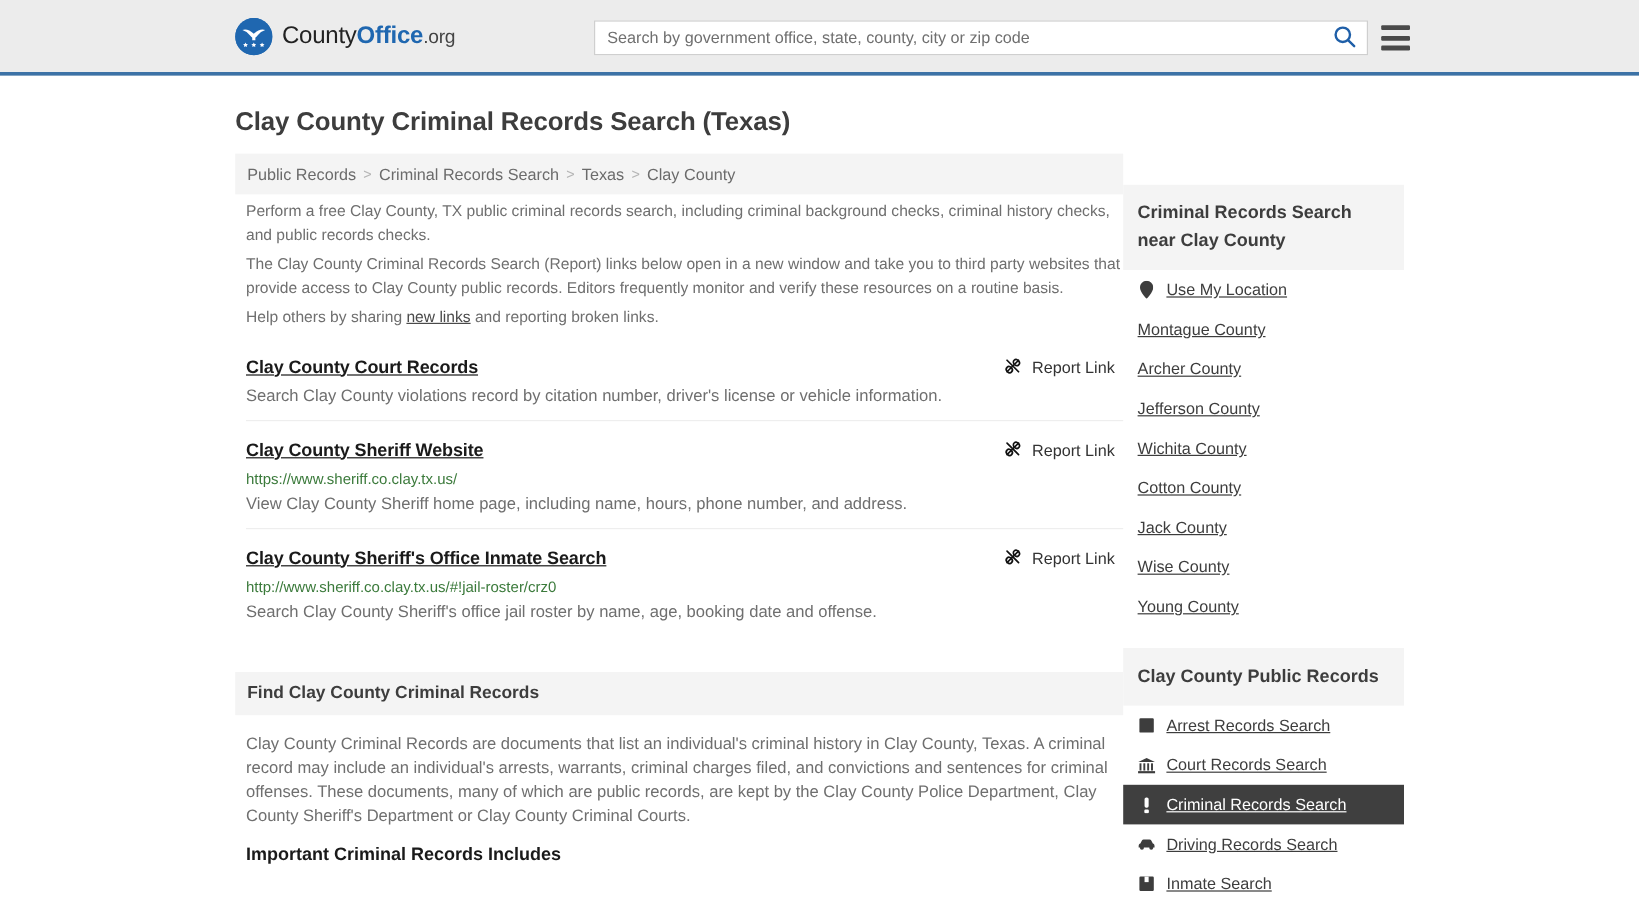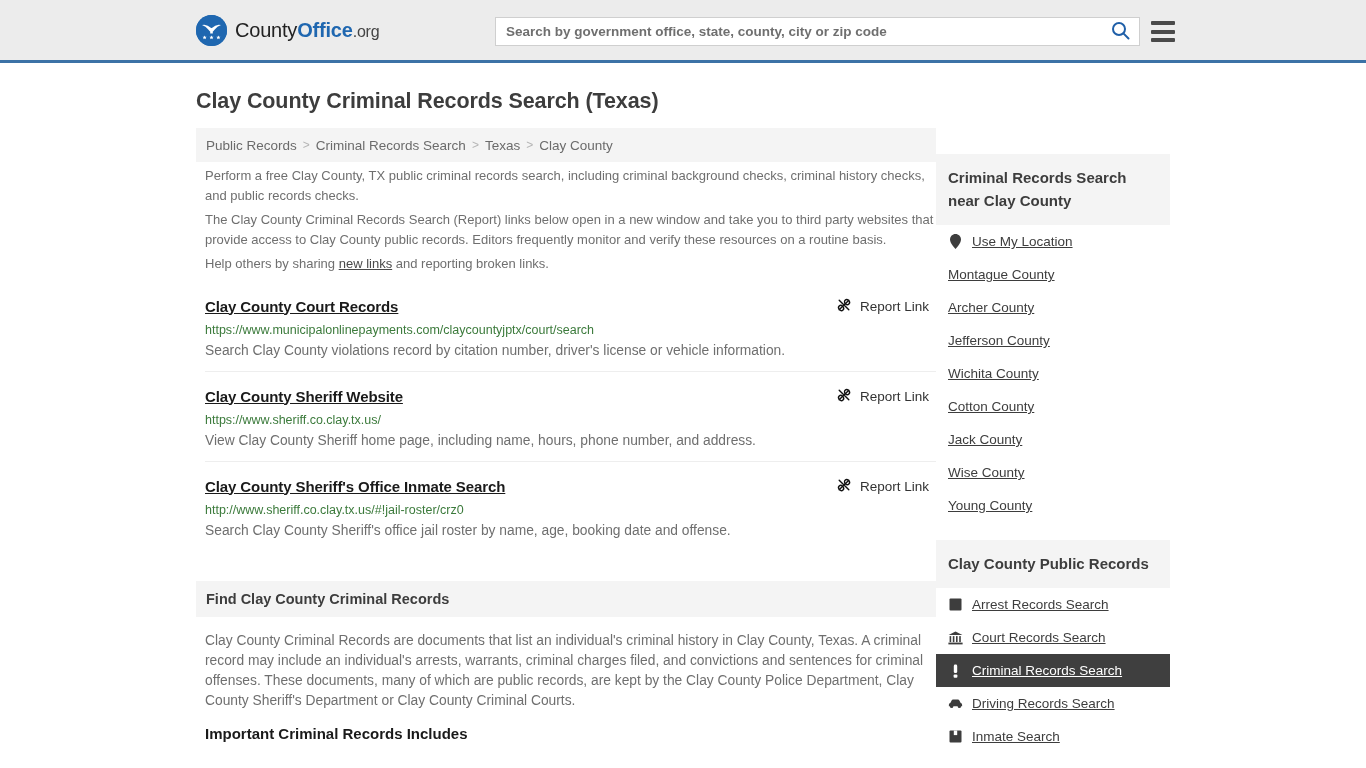--- a/index.html
+++ b/index.html
@@ -64,21 +64,20 @@
   .search-input {
     flex: 1 1 auto;
     border: 0;
     outline: 0;
     background: transparent;
     font-family: "Liberation Sans", sans-serif;
     font-size: 13.5px;
     color: #444;
     padding: 0 10px;
     height: 100%;
-    font-weight: bold;
   }
   .search-input::placeholder { color: #6f6f6f; opacity: 1; }
   .search-btn {
     width: 38px; height: 100%;
     border: 0; background: transparent;
     display: flex; align-items: center; justify-content: center;
     cursor: pointer; padding: 0;
   }
   .hamburger {
     position: absolute;
@@ -305,21 +304,20 @@
               <span>
                 <svg width="16" height="16" viewBox="0 0 16 16" aria-hidden="true">
                   <path d="M3.2 3.2 L12.8 12.8 M12.8 3.2 L3.2 12.8" stroke="#111" stroke-width="1.4" fill="none" stroke-linecap="round"></path>
                   <ellipse cx="5.1" cy="11" rx="2.3" ry="2.7" fill="none" stroke="#111" stroke-width="1.4" transform="rotate(-45 5.1 11)"></ellipse>
                   <ellipse cx="11" cy="5.1" rx="2.3" ry="2.7" fill="none" stroke="#111" stroke-width="1.4" transform="rotate(-45 11 5.1)"></ellipse>
                 </svg>
               </span>
               <span>Report Link</span>
             </a>
           </div>
-          <div class="link-url">https://www.municipalonlinepayments.com/claycountyjptx/court/search</div>
           <div class="link-desc">Search Clay County violations record by citation number, driver's license or vehicle information.</div>
         </div>
 
         <div class="link-item">
           <div class="link-row">
             <a class="link-title" href="#">Clay County Sheriff Website</a>
             <a class="report" href="#">
               <span>
                 <svg width="16" height="16" viewBox="0 0 16 16" aria-hidden="true">
                   <path d="M3.2 3.2 L12.8 12.8 M12.8 3.2 L3.2 12.8" stroke="#111" stroke-width="1.4" fill="none" stroke-linecap="round"></path>

